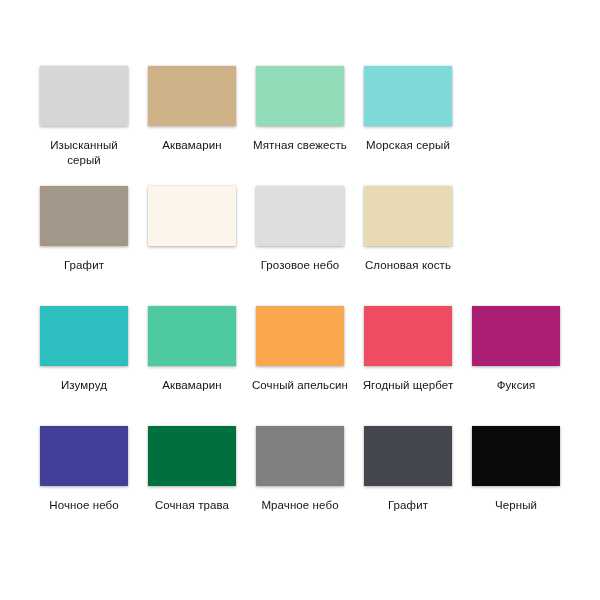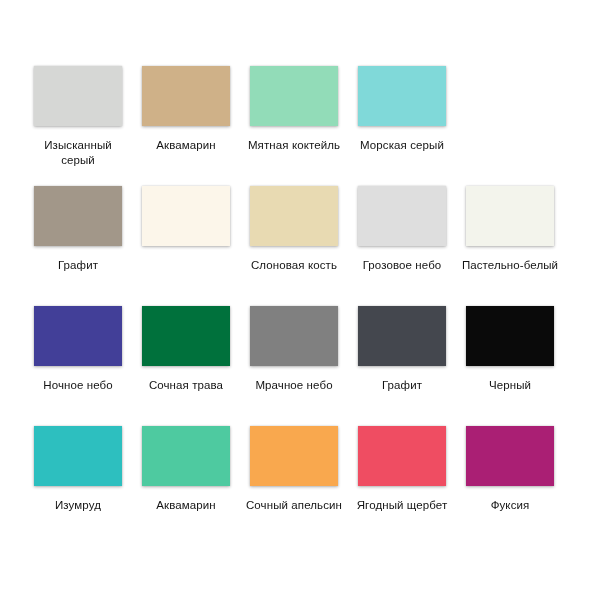--- a/index.html
+++ b/index.html
@@ -17,21 +17,21 @@
 
   #palette-page {
     width: 600px;
     height: 600px;
     position: relative;
     background: #ffffff;
   }
 
   .palette-grid {
     position: absolute;
-    left: 24px;
+    left: 30px;
     top: 66px;
     width: 540px;
     display: flex;
     flex-direction: column;
     row-gap: 0px;
   }
 
   .palette-row {
     display: flex;
     flex-direction: row;
@@ -86,46 +86,64 @@
         <div class="swatch-cell">
           <div class="swatch-chip" style="background-color: rgb(214, 215, 213);"></div>
           <div class="swatch-label" style="color: rgb(20, 20, 20);">Изысканный серый</div>
         </div>
         <div class="swatch-cell">
           <div class="swatch-chip" style="background-color: rgb(207, 177, 136);"></div>
           <div class="swatch-label" style="color: rgb(20, 20, 20);">Аквамарин</div>
         </div>
         <div class="swatch-cell">
           <div class="swatch-chip" style="background-color: rgb(146, 220, 184);"></div>
-          <div class="swatch-label" style="color: rgb(20, 20, 20);">Мятная коктейль</div>
+          <div class="swatch-label" style="color: rgb(20, 20, 20);">Мятная свежесть</div>
         </div>
         <div class="swatch-cell">
           <div class="swatch-chip" style="background-color: rgb(128, 217, 217);"></div>
           <div class="swatch-label" style="color: rgb(20, 20, 20);">Морская серый</div>
         </div>
       </div>
       <div class="palette-row">
         <div class="swatch-cell">
           <div class="swatch-chip" style="background-color: rgb(162, 151, 137);"></div>
           <div class="swatch-label" style="color: rgb(20, 20, 20);">Графит</div>
         </div>
         <div class="swatch-cell">
           <div class="swatch-chip" style="background-color: rgb(252, 246, 234);"></div>
         </div>
         <div class="swatch-cell">
-          <div class="swatch-chip" style="background-color: rgb(232, 218, 178);"></div>
-          <div class="swatch-label" style="color: rgb(20, 20, 20);">Слоновая кость</div>
-        </div>
-        <div class="swatch-cell">
           <div class="swatch-chip" style="background-color: rgb(222, 222, 222);"></div>
           <div class="swatch-label" style="color: rgb(20, 20, 20);">Грозовое небо</div>
         </div>
         <div class="swatch-cell">
-          <div class="swatch-chip" style="background-color: rgb(243, 244, 236);"></div>
-          <div class="swatch-label" style="color: rgb(20, 20, 20);">Пастельно-белый</div>
+          <div class="swatch-chip" style="background-color: rgb(232, 218, 178);"></div>
+          <div class="swatch-label" style="color: rgb(20, 20, 20);">Слоновая кость</div>
+        </div>
+      </div>
+      <div class="palette-row">
+        <div class="swatch-cell">
+          <div class="swatch-chip" style="background-color: rgb(45, 191, 191);"></div>
+          <div class="swatch-label" style="color: rgb(20, 20, 20);">Изумруд</div>
+        </div>
+        <div class="swatch-cell">
+          <div class="swatch-chip" style="background-color: rgb(78, 202, 160);"></div>
+          <div class="swatch-label" style="color: rgb(20, 20, 20);">Аквамарин</div>
+        </div>
+        <div class="swatch-cell">
+          <div class="swatch-chip" style="background-color: rgb(249, 168, 78);"></div>
+          <div class="swatch-label" style="color: rgb(20, 20, 20);">Сочный апельсин</div>
+        </div>
+        <div class="swatch-cell">
+          <div class="swatch-chip" style="background-color: rgb(239, 77, 98);"></div>
+          <div class="swatch-label" style="color: rgb(20, 20, 20);">Ягодный щербет</div>
+        </div>
+        <div class="swatch-cell">
+          <div class="swatch-chip" style="background-color: rgb(170, 31, 116);"></div>
+          <div class="swatch-label" style="color: rgb(20, 20, 20);">Фуксия</div>
         </div>
       </div>
       <div class="palette-row">
         <div class="swatch-cell">
           <div class="swatch-chip" style="background-color: rgb(66, 63, 152);"></div>
           <div class="swatch-label" style="color: rgb(20, 20, 20);">Ночное небо</div>
         </div>
         <div class="swatch-cell">
           <div class="swatch-chip" style="background-color: rgb(0, 113, 60);"></div>
           <div class="swatch-label" style="color: rgb(20, 20, 20);">Сочная трава</div>
@@ -136,38 +154,16 @@
         </div>
         <div class="swatch-cell">
           <div class="swatch-chip" style="background-color: rgb(68, 71, 78);"></div>
           <div class="swatch-label" style="color: rgb(20, 20, 20);">Графит</div>
         </div>
         <div class="swatch-cell">
           <div class="swatch-chip" style="background-color: rgb(10, 10, 10);"></div>
           <div class="swatch-label" style="color: rgb(20, 20, 20);">Черный</div>
         </div>
       </div>
-      <div class="palette-row">
-        <div class="swatch-cell">
-          <div class="swatch-chip" style="background-color: rgb(45, 191, 191);"></div>
-          <div class="swatch-label" style="color: rgb(20, 20, 20);">Изумруд</div>
-        </div>
-        <div class="swatch-cell">
-          <div class="swatch-chip" style="background-color: rgb(78, 202, 160);"></div>
-          <div class="swatch-label" style="color: rgb(20, 20, 20);">Аквамарин</div>
-        </div>
-        <div class="swatch-cell">
-          <div class="swatch-chip" style="background-color: rgb(249, 168, 78);"></div>
-          <div class="swatch-label" style="color: rgb(20, 20, 20);">Сочный апельсин</div>
-        </div>
-        <div class="swatch-cell">
-          <div class="swatch-chip" style="background-color: rgb(239, 77, 98);"></div>
-          <div class="swatch-label" style="color: rgb(20, 20, 20);">Ягодный щербет</div>
-        </div>
-        <div class="swatch-cell">
-          <div class="swatch-chip" style="background-color: rgb(170, 31, 116);"></div>
-          <div class="swatch-label" style="color: rgb(20, 20, 20);">Фуксия</div>
-        </div>
-      </div>
     </div>
 
 
 </div>
 
 </body></html>

